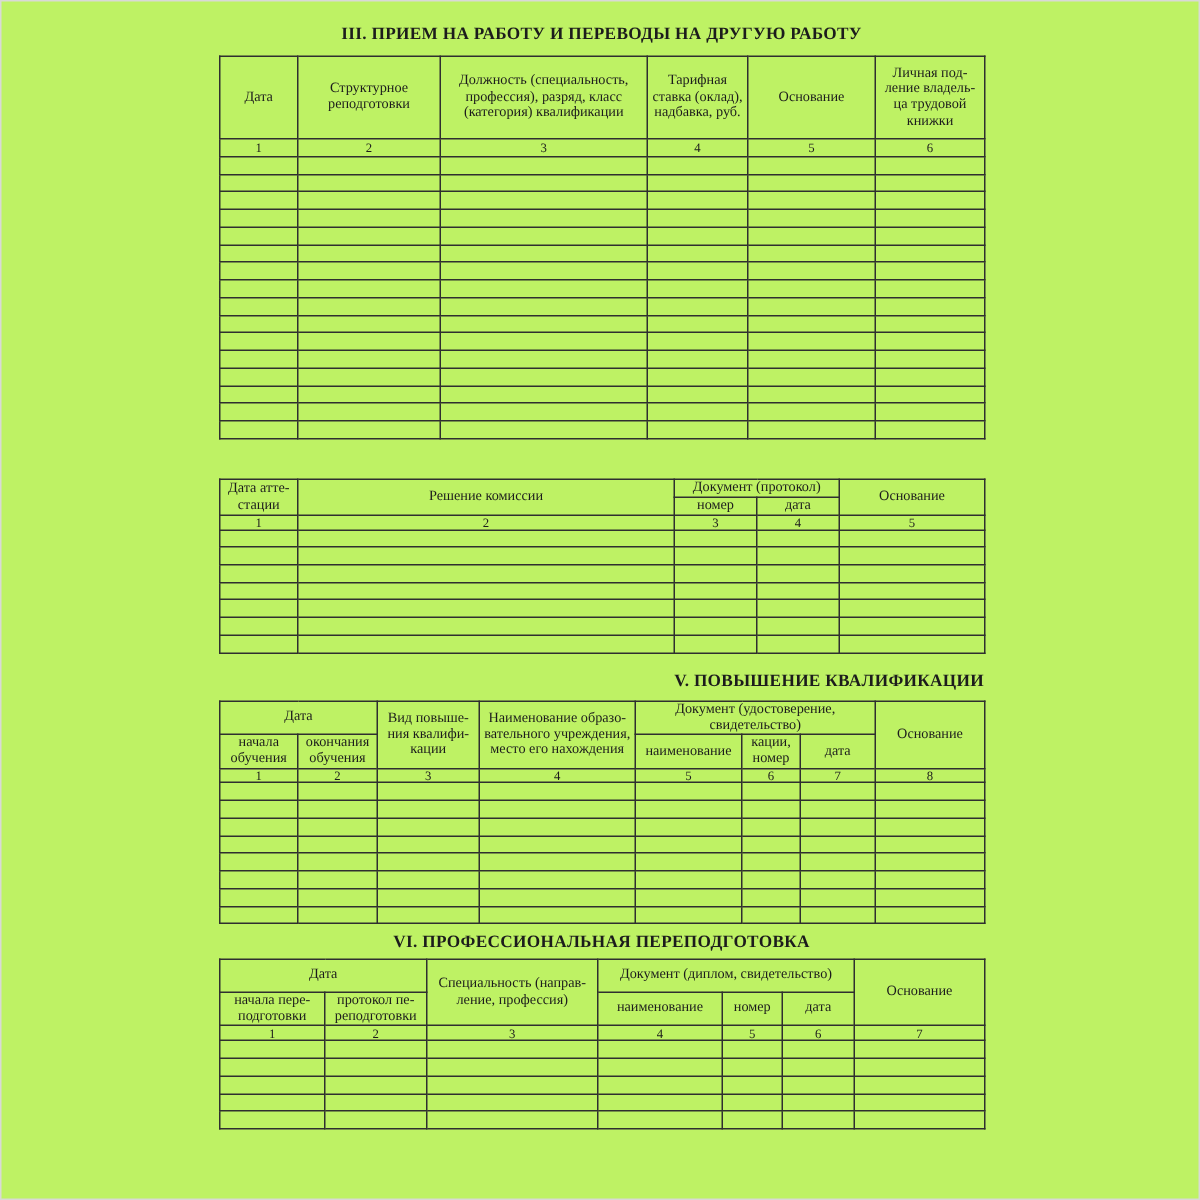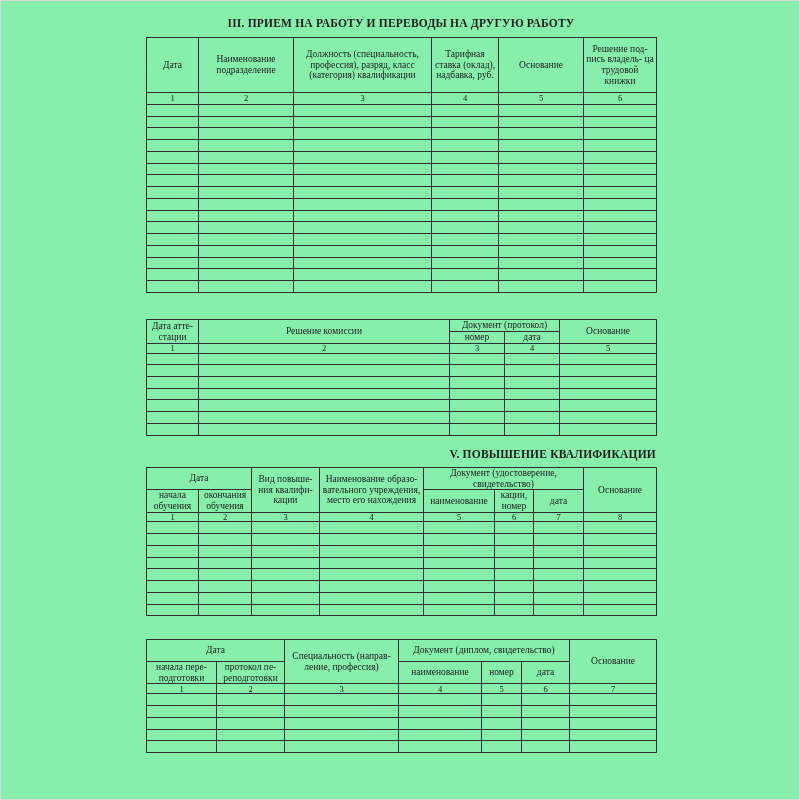--- a/index.html
+++ b/index.html
@@ -8,21 +8,21 @@
     background:#ffffff;
     font-family:"Liberation Serif", serif;
     color:#1c1c1c;
     position:relative;
     overflow:hidden;
   }
   .page {
     position:absolute; left:0; top:0;
     width:798px; height:798px;
     border:1px solid #d9d9d6;
-    background:#86efac;
+    background:#bef264;
   }
   .section-title {
     position:absolute; left:145px; width:510px;
     text-align:center;
     font-weight:bold;
     font-size:11.5px;
     letter-spacing:0.2px;
     white-space:nowrap;
   }
   table.form {
@@ -88,25 +88,25 @@
       <col style="width:52px">
         <col style="width:95px">
         <col style="width:138px">
       <col style="width:67px">
         <col style="width:85px">
         <col style="width:73px">
     </colgroup>
     <thead>
       <tr class="hdr">
         <th>Дата</th>
-        <th>Наименование подразделение</th>
+        <th>Структурное реподготовки</th>
         <th>Должность (специальность, профессия), разряд, класс (категория) квалификации</th>
         <th>Тарифная ставка (оклад), надбавка, руб.</th>
         <th>Основание</th>
-        <th>Решение под- пись владель- ца трудовой книжки</th>
+        <th>Личная под- ление владель- ца трудовой книжки</th>
       </tr>
       <tr class="num">
           <td>1</td>
           <td>2</td>
           <td>3</td>
           <td>4</td>
           <td>5</td>
           <td>6</td>
         </tr>
     </thead>
@@ -439,20 +439,21 @@
           <td>&nbsp;</td>
           <td>&nbsp;</td>
           <td>&nbsp;</td>
           <td>&nbsp;</td>
           <td>&nbsp;</td>
           <td>&nbsp;</td>
         </tr>
       </tbody>
   </table>
 
+  <div class="section-title" id="title6">VI. ПРОФЕССИОНАЛЬНАЯ ПЕРЕПОДГОТОВКА</div>
 
   <table class="form" id="t6">
     <colgroup>
       <col style="width:70px">
         <col style="width:68px">
         <col style="width:114px">
       <col style="width:83px">
         <col style="width:40px">
         <col style="width:48px">
       <col style="width:87px">

